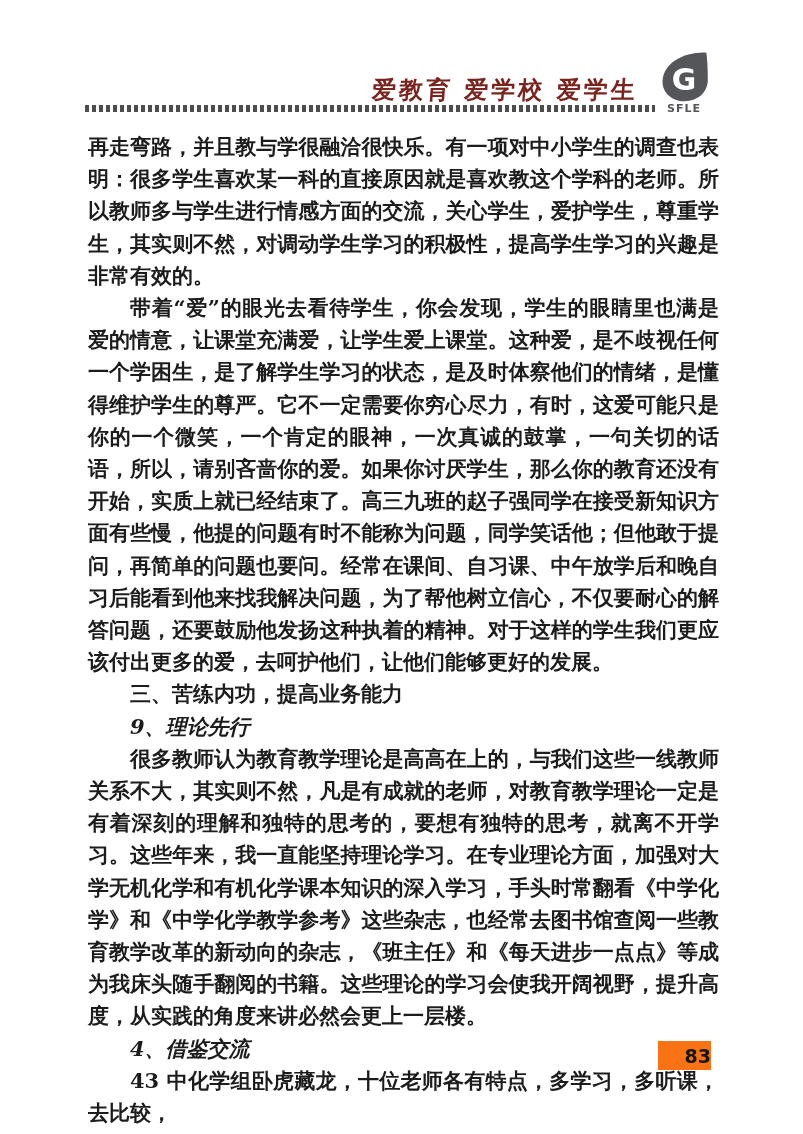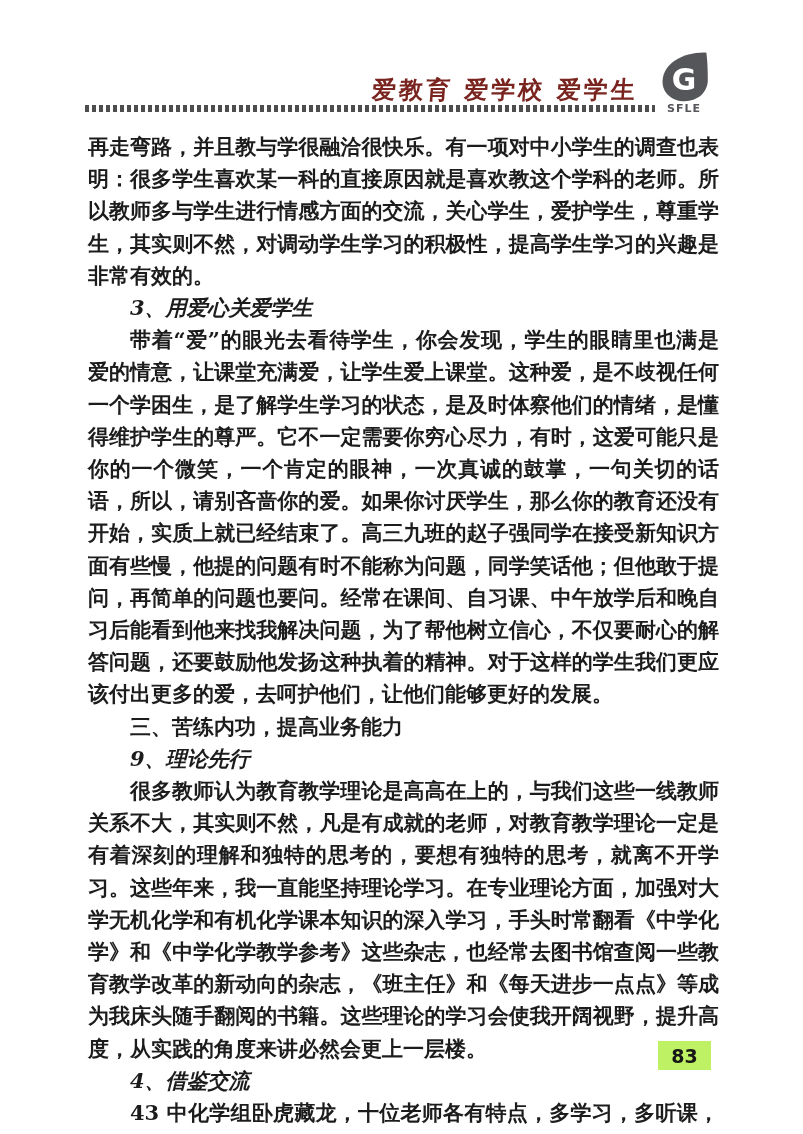--- a/index.html
+++ b/index.html
@@ -69,22 +69,22 @@
   .head-bold{
     text-indent:2em;
     font-weight:800;
     font-family:Liberation Sans, sans-serif;
   }
   
   .page-num-box{
     position:absolute;
     left:658px;top:1041px;
     width:53px;height:29px;
-    background:#bef264;
-    display:flex;align-items:center;justify-content:center;
+    background:#f97316;
+    display:flex;align-items:center;justify-content:flex-end;
     font-size:19px;
     font-weight:bold;
     color:#161616;
     font-family:"DejaVu Sans","Liberation Sans",sans-serif;
   }
 </style>
 </head>
 <body>
 
 <div class="page">
@@ -96,21 +96,20 @@
       <path d="M54 5 C30 4 8 16 7 35 C6.5 48 17 57 30.5 57 C44 57 55.5 48 55.5 34 C55.5 23 55 13 54 5 Z" fill="#55565a"></path>
       <text x="30" y="45" text-anchor="middle" font-family="DejaVu Sans, sans-serif" font-size="32" font-weight="bold" fill="#ffffff">G</text>
     </svg>
     <span class="logo-text">SFLE</span>
   </div>
 
   <div class="dotted-line"></div>
 
   <div class="content">
     <p class="para-noindent">再走弯路，并且教与学很融洽很快乐。有一项对中小学生的调查也表明：很多学生喜欢某一科的直接原因就是喜欢教这个学科的老师。所以教师多与学生进行情感方面的交流，关心学生，爱护学生，尊重学生，其实则不然，对调动学生学习的积极性，提高学生学习的兴趣是非常有效的。</p>
-    <p class="head-kai">3、用爱心关爱学生</p>
     <p class="para-indent">带着“爱”的眼光去看待学生，你会发现，学生的眼睛里也满是爱的情意，让课堂充满爱，让学生爱上课堂。这种爱，是不歧视任何一个学困生，是了解学生学习的状态，是及时体察他们的情绪，是懂得维护学生的尊严。它不一定需要你穷心尽力，有时，这爱可能只是你的一个微笑，一个肯定的眼神，一次真诚的鼓掌，一句关切的话语，所以，请别吝啬你的爱。如果你讨厌学生，那么你的教育还没有开始，实质上就已经结束了。高三九班的赵子强同学在接受新知识方面有些慢，他提的问题有时不能称为问题，同学笑话他；但他敢于提问，再简单的问题也要问。经常在课间、自习课、中午放学后和晚自习后能看到他来找我解决问题，为了帮他树立信心，不仅要耐心的解答问题，还要鼓励他发扬这种执着的精神。对于这样的学生我们更应该付出更多的爱，去呵护他们，让他们能够更好的发展。</p>
     <p class="head-bold">三、苦练内功，提高业务能力</p>
     <p class="head-kai">9、理论先行</p>
     <p class="para-indent">很多教师认为教育教学理论是高高在上的，与我们这些一线教师关系不大，其实则不然，凡是有成就的老师，对教育教学理论一定是有着深刻的理解和独特的思考的，要想有独特的思考，就离不开学习。这些年来，我一直能坚持理论学习。在专业理论方面，加强对大学无机化学和有机化学课本知识的深入学习，手头时常翻看《中学化学》和《中学化学教学参考》这些杂志，也经常去图书馆查阅一些教育教学改革的新动向的杂志，《班主任》和《每天进步一点点》等成为我床头随手翻阅的书籍。这些理论的学习会使我开阔视野，提升高度，从实践的角度来讲必然会更上一层楼。</p>
     <p class="head-kai">4、借鉴交流</p>
     <p class="para-indent">43 中化学组卧虎藏龙，十位老师各有特点，多学习，多听课，去比较，</p>
   </div>
 
   <div class="page-num-box">
     <span>83</span>

